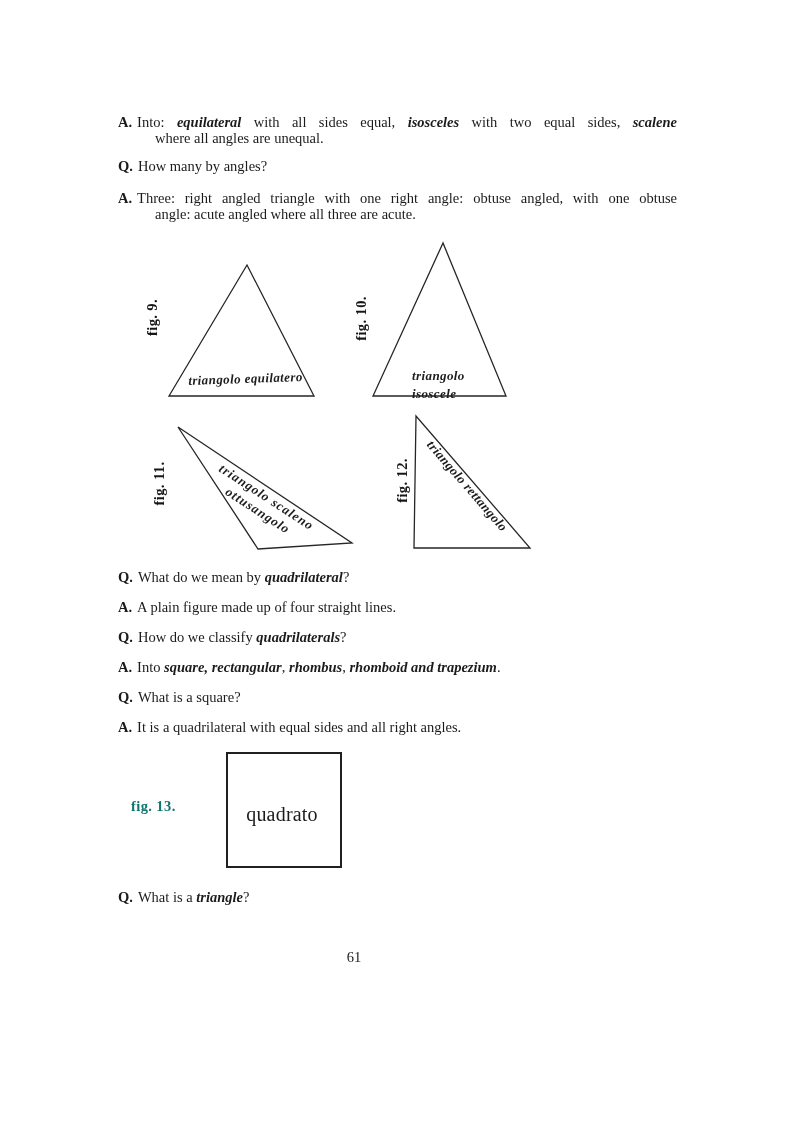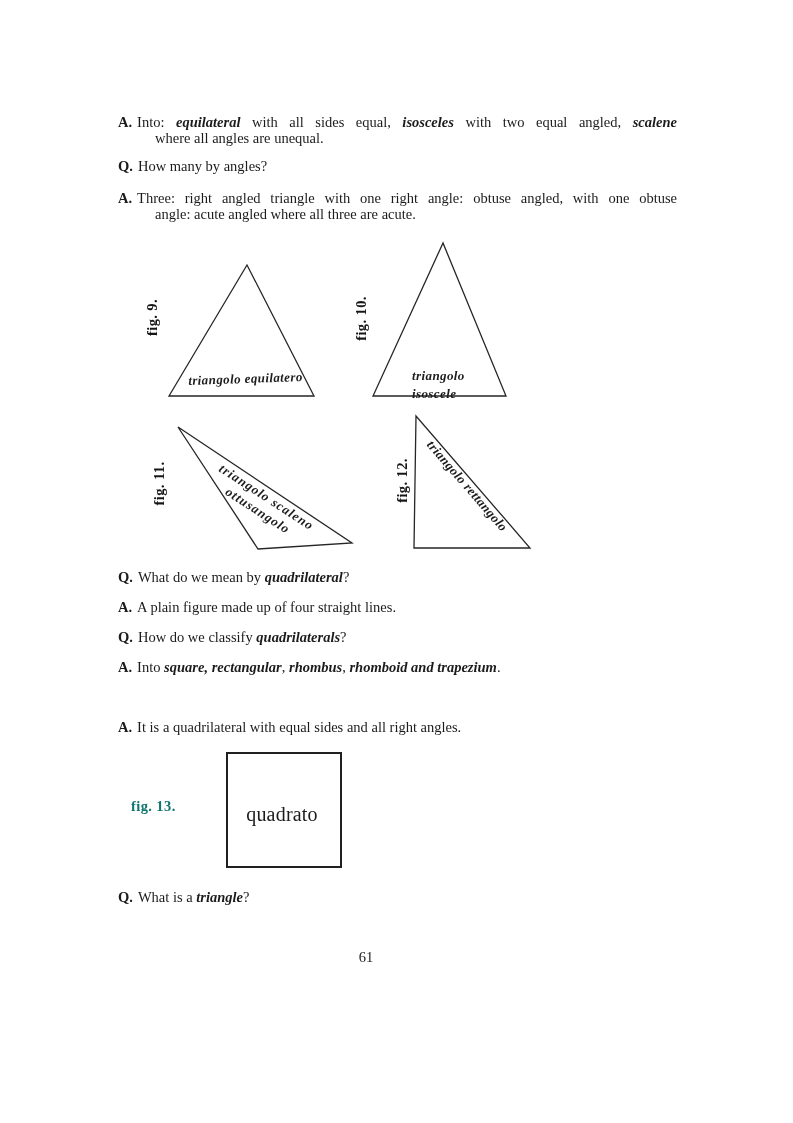--- a/index.html
+++ b/index.html
@@ -44,38 +44,39 @@
   .cap11{left:192px;top:488px;width:140px;text-align:center;line-height:16px;transform:rotate(33deg);letter-spacing:1px;}
   .cap12{left:395px;top:478px;width:144px;text-align:center;transform:rotate(49deg);}
   .cap13{left:232px;top:803px;width:100px;text-align:center;font-style:normal;font-weight:400;font-size:20px;letter-spacing:0.2px;}
   .square13{
     position:absolute;left:226px;top:752px;
     width:116px;height:116px;box-sizing:border-box;
     border:2px solid #202020;
   }
   .pagenum{
     position:absolute;left:0;top:949px;width:708px;
-    text-align:center;font-size:14.5px;color:#1b1b1b;padding-left:12px;
+    text-align:center;font-size:14.5px;color:#1b1b1b;
   }
 </style>
 </head>
 <body>
 
 <div class="page">
 
-  <div class="qaline justify" style="top:114px"><span class="seg-b">A.</span><span>Into: </span><span class="seg-bi">equilateral</span><span> with all sides equal, </span><span class="seg-bi">isosceles</span><span> with two equal angled, </span><span class="seg-bi">scalene</span></div>
+  <div class="qaline justify" style="top:114px"><span class="seg-b">A.</span><span>Into: </span><span class="seg-bi">equilateral</span><span> with all sides equal, </span><span class="seg-bi">isosceles</span><span> with two equal sides, </span><span class="seg-bi">scalene</span></div>
   <div class="qaline indent" style="top:130px"><span>where all angles are unequal.</span></div>
   <div class="qaline" style="top:158px"><span class="seg-b">Q.</span><span>How many by angles?</span></div>
   <div class="qaline justify" style="top:190px"><span class="seg-b">A.</span><span>Three: right angled triangle with one right angle: obtuse angled, with one obtuse</span></div>
   <div class="qaline indent" style="top:206px"><span>angle: acute angled where all three are acute.</span></div>
 
   <div class="qaline" style="top:569px"><span class="seg-b">Q.</span><span>What do we mean by </span><span class="seg-bi">quadrilateral</span><span>?</span></div>
   <div class="qaline" style="top:599px"><span class="seg-b">A.</span><span>A plain figure made up of four straight lines.</span></div>
   <div class="qaline" style="top:629px"><span class="seg-b">Q.</span><span>How do we classify </span><span class="seg-bi">quadrilaterals</span><span>?</span></div>
   <div class="qaline" style="top:659px"><span class="seg-b">A.</span><span>Into </span><span class="seg-bi">square, rectangular</span><span>, </span><span class="seg-bi">rhombus</span><span>, </span><span class="seg-bi">rhomboid and trapezium</span><span>.</span></div>
+  <div class="qaline" style="top:689px"><span class="seg-b">Q.</span><span>What is a square?</span></div>
   <div class="qaline" style="top:719px"><span class="seg-b">A.</span><span>It is a quadrilateral with equal sides and all right angles.</span></div>
   <div class="qaline" style="top:889px"><span class="seg-b">Q.</span><span>What is a </span><span class="seg-bi">triangle</span><span>?</span></div>
 
   <svg class="figsvg" width="793" height="1123" viewBox="0 0 793 1123">
     <polygon points="247,265 169,396 314,396"></polygon>
     <polygon points="443,243 373,396 506,396"></polygon>
     <polygon points="178,427 258,549 352,543"></polygon>
     <polygon points="416,416 414,548 530,548"></polygon>
   </svg>
 

